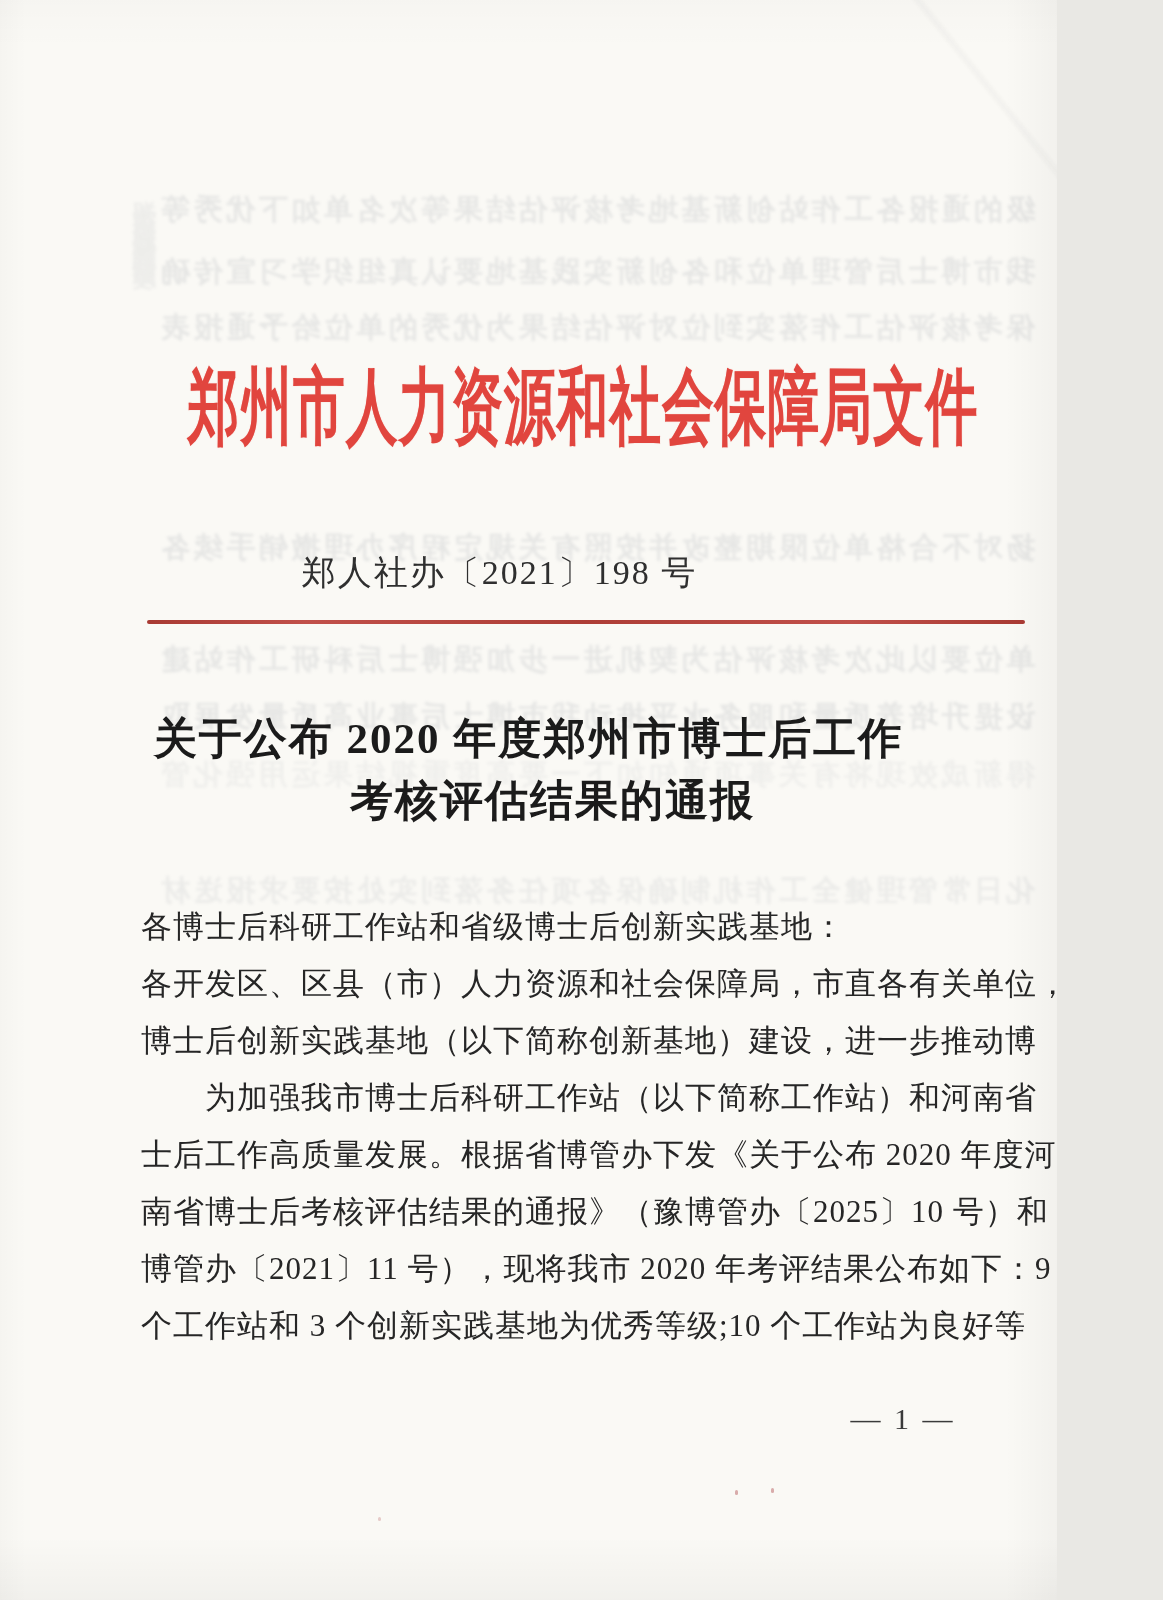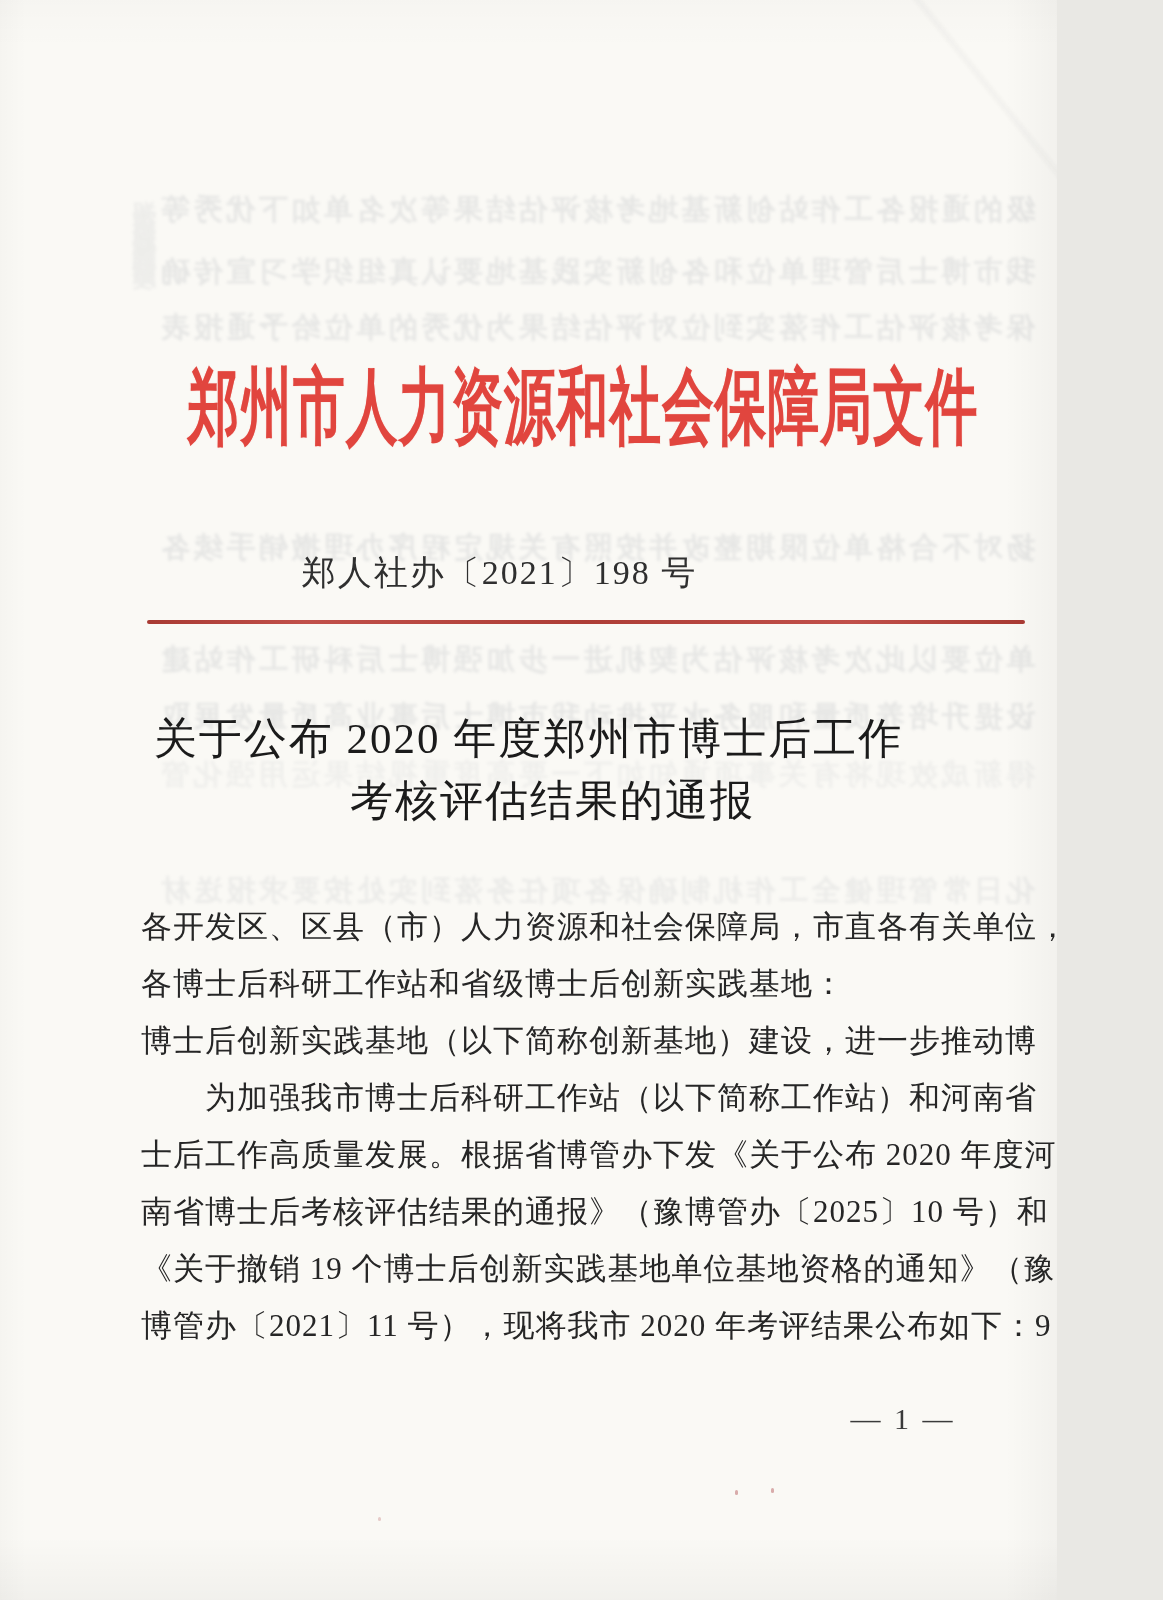--- a/index.html
+++ b/index.html
@@ -54,21 +54,21 @@
     font-size:34px;letter-spacing:2px;color:#2f2f2f;white-space:nowrap;
     transform:translateX(-29px);
   }
   .red-rule{
     position:absolute;left:147px;top:620px;width:878px;height:4px;
     background:linear-gradient(90deg,#a83a33 0%,#c1504a 18%,#ad3d36 50%,#c1504a 80%,#a83a33 100%);
     border-radius:2px;
   }
   .doc-title{
     position:absolute;left:0;width:100%;text-align:center;
-    font-size:43px;font-weight:400;letter-spacing:2px;color:#1b1b1b;white-space:nowrap;
+    font-size:43px;font-weight:700;letter-spacing:2px;color:#1b1b1b;white-space:nowrap;
   }
   .t1{top:710px;} .t2{top:772px;padding-left:24px;}
   .body-text{position:absolute;left:141px;top:898px;width:900px;}
   .body-text .line{
     height:57px;line-height:57px;font-size:31px;letter-spacing:1px;
     color:#262626;white-space:nowrap;
   }
   .page-number{
     position:absolute;top:1402px;left:828px;width:150px;text-align:center;
     font-size:30px;letter-spacing:3px;color:#3a3a3a;white-space:nowrap;
@@ -98,28 +98,28 @@
   <div class="agency-title">郑州市人力资源和社会保障局文件</div>
 
   <div class="doc-number">郑人社办〔2021〕198 号</div>
 
   <div class="red-rule"></div>
 
   <div class="doc-title t1">关于公布 2020 年度郑州市博士后工作</div>
   <div class="doc-title t2">考核评估结果的通报</div>
 
   <div class="body-text">
+    <div class="line">各博士后科研工作站和省级博士后创新实践基地：</div>
     <div class="line">各开发区、区县（市）人力资源和社会保障局，市直各有关单位，</div>
-    <div class="line">各博士后科研工作站和省级博士后创新实践基地：</div>
     <div class="line">博士后创新实践基地（以下简称创新基地）建设，进一步推动博</div>
     <div class="line">　　为加强我市博士后科研工作站（以下简称工作站）和河南省</div>
     <div class="line">士后工作高质量发展。根据省博管办下发《关于公布 2020 年度河</div>
     <div class="line">南省博士后考核评估结果的通报》（豫博管办〔2025〕10 号）和</div>
-    <div class="line">《关于撤销 19 个博士后创新实践基地单位基地资格的通知》（豫</div>
     <div class="line">博管办〔2021〕11 号），现将我市 2020 年考评结果公布如下：9</div>
+    <div class="line">个工作站和 3 个创新实践基地为优秀等级;10 个工作站为良好等</div>
   </div>
 
   <div class="page-number">— 1 —</div>
 
   <div class="speck s0"></div>
   <div class="speck s1"></div>
   <div class="speck s2"></div>
   <div class="speck s3"></div>
 
 </div>

